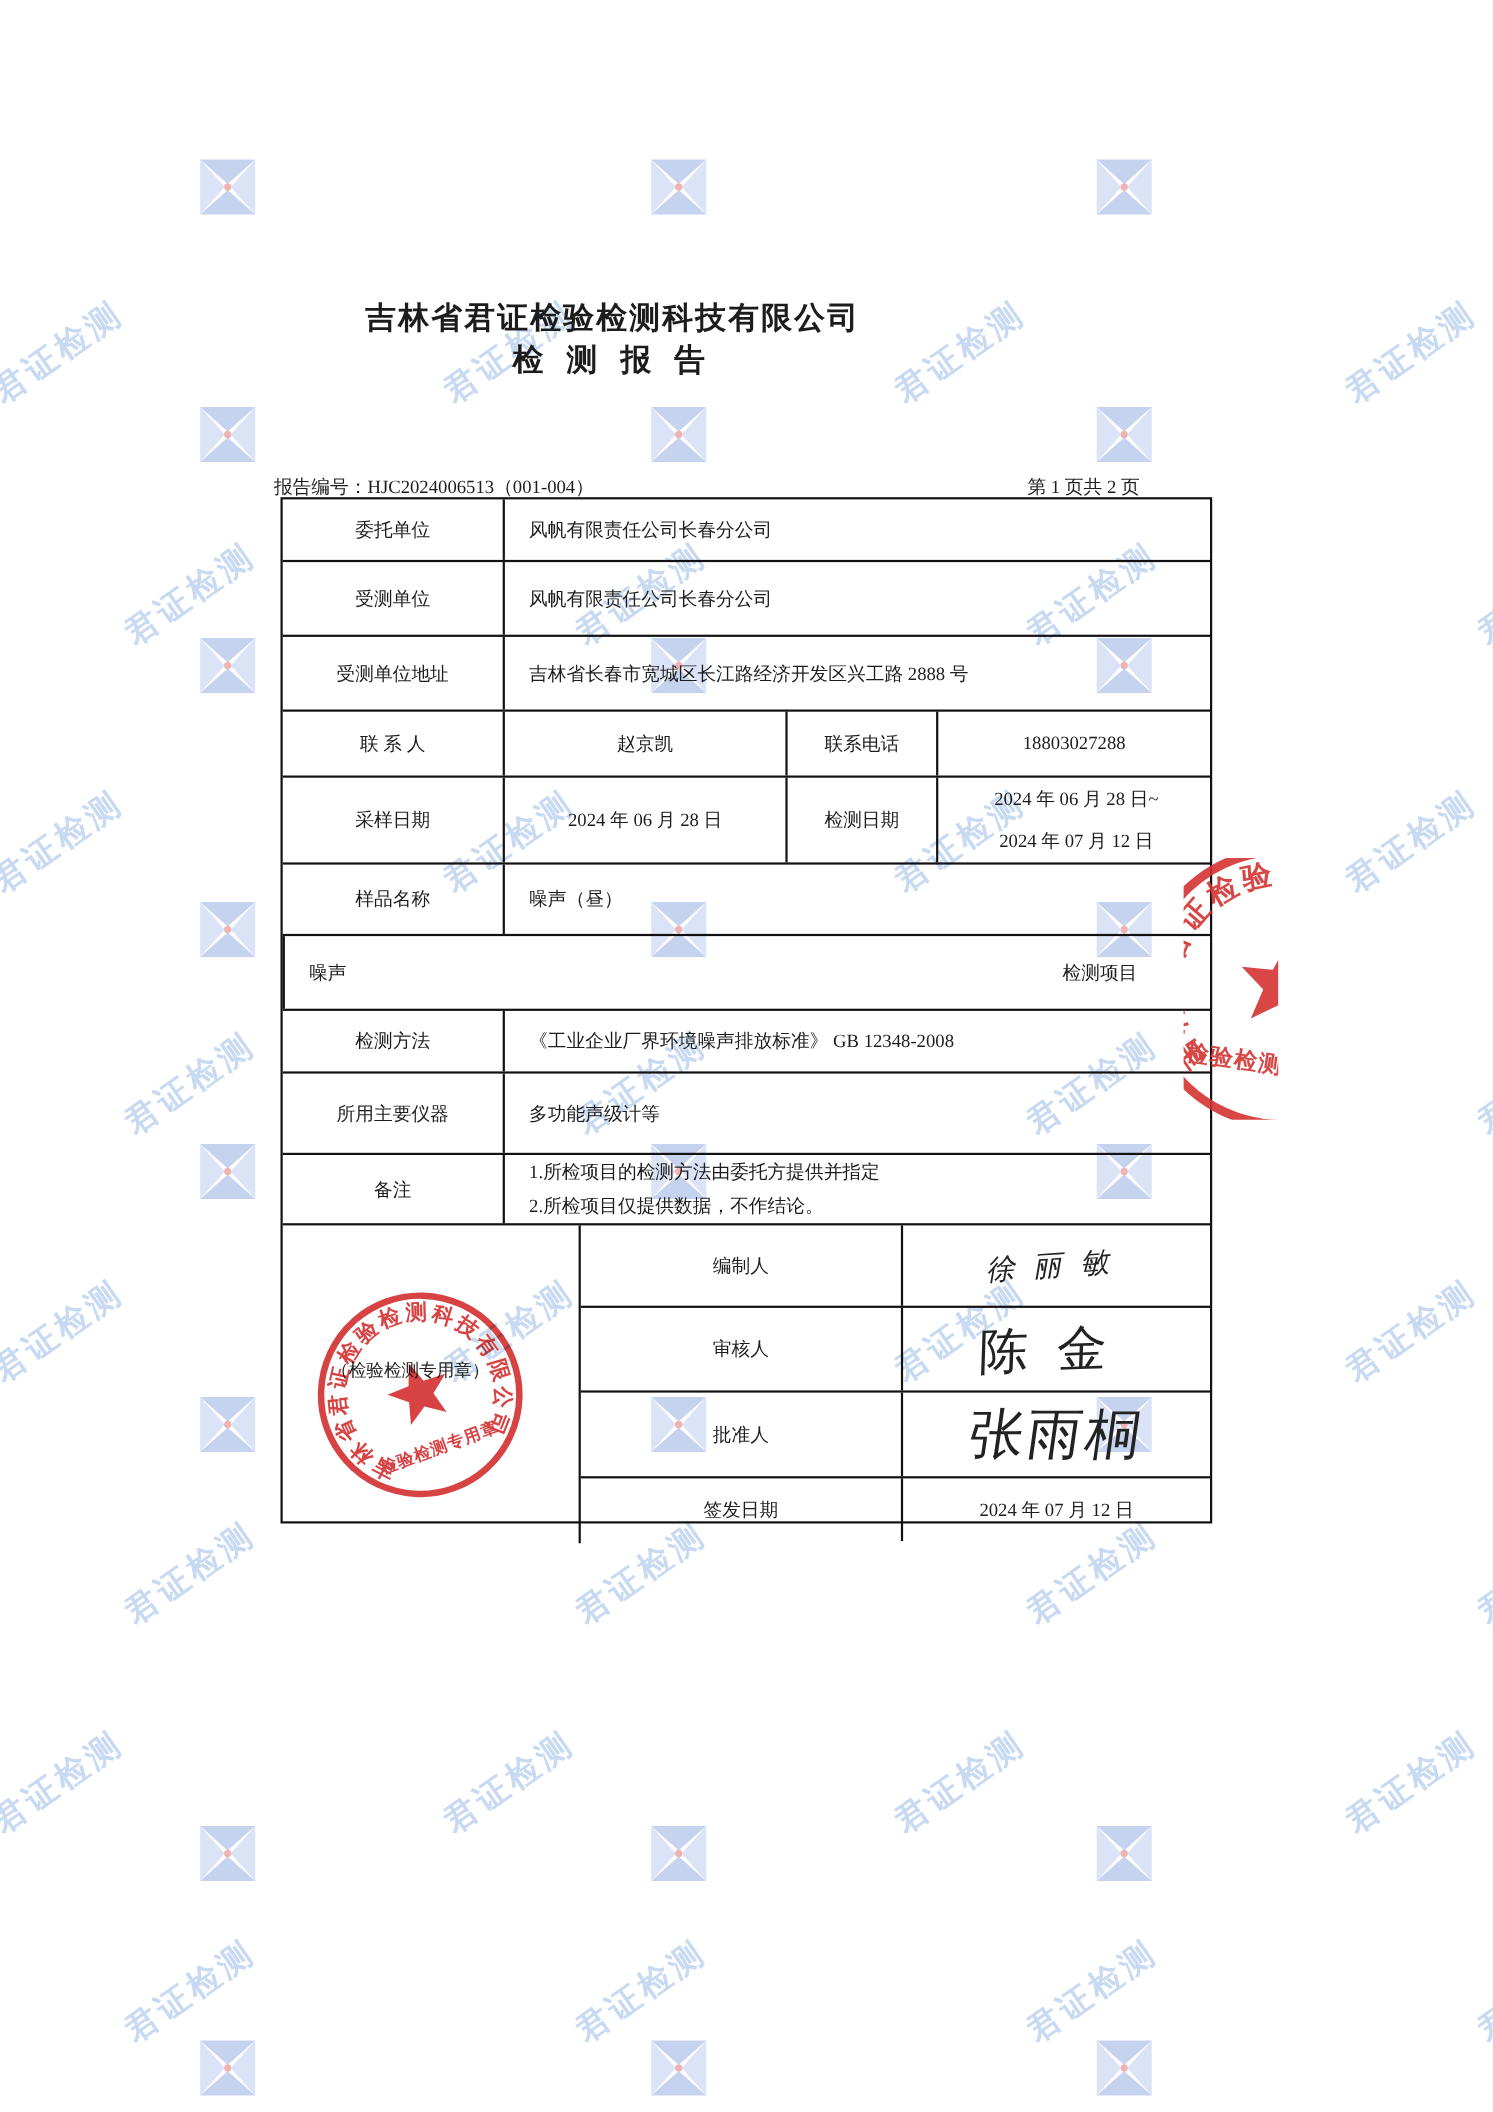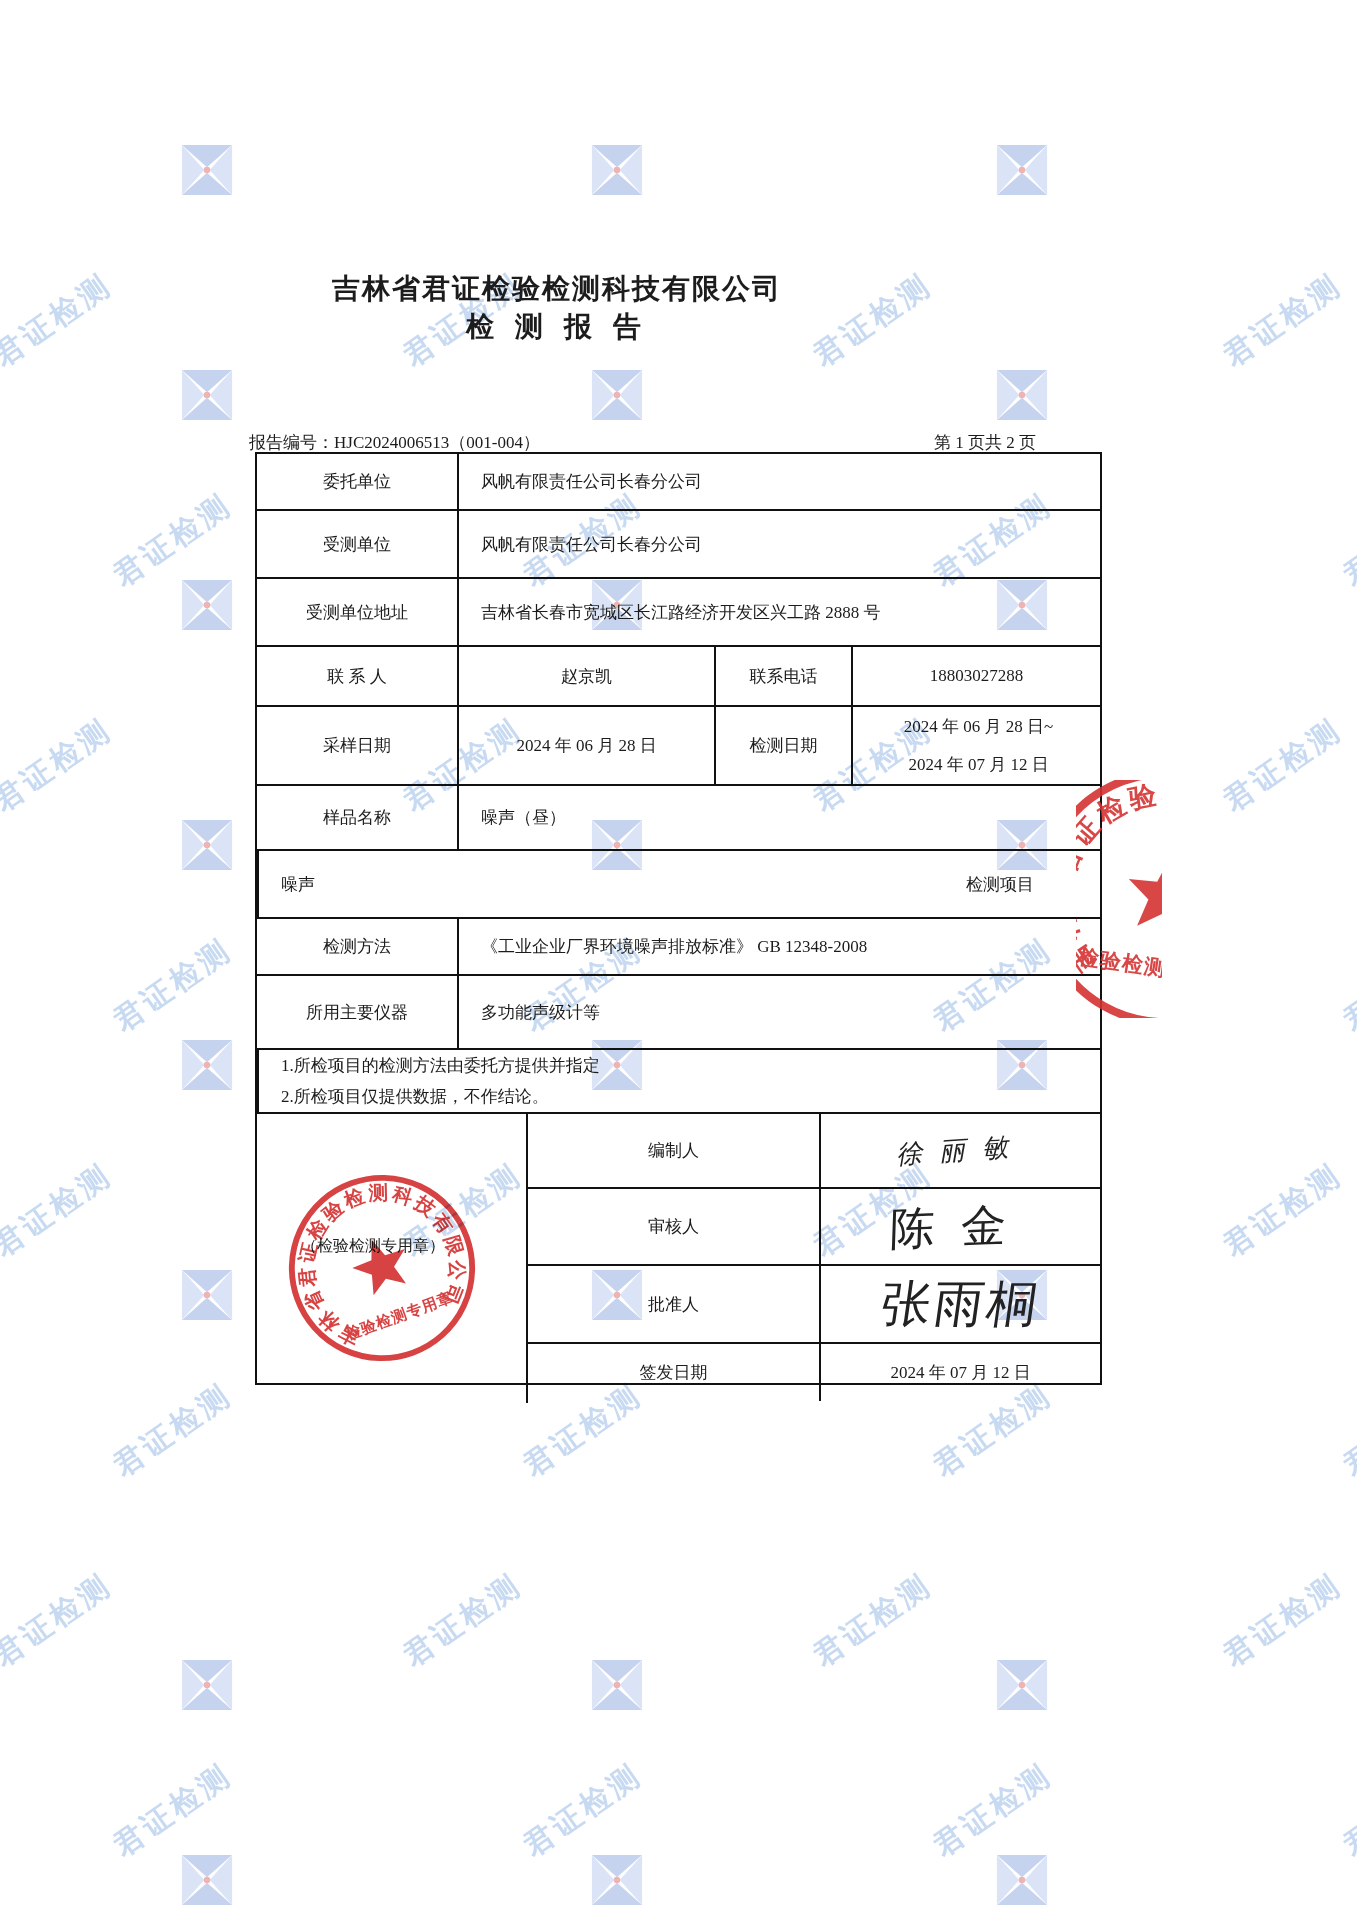--- a/index.html
+++ b/index.html
@@ -405,20 +405,21 @@
         <div class="cell lbl">检测方法</div>
         <div class="cell val">《工业企业厂界环境噪声排放标准》 GB 12348-2008</div>
       </div>
 
       <div class="trow h56">
         <div class="cell lbl">所用主要仪器</div>
         <div class="cell val">多功能声级计等</div>
       </div>
 
       <div class="trow h64">
+        <div class="cell lbl">备注</div>
         <div class="cell val remark-val">
           <span>1.所检项目的检测方法由委托方提供并指定</span>
           <span>2.所检项目仅提供数据，不作结论。</span>
         </div>
       </div>
 
       <div class="trow sign-block">
         <div class="cell stamp-cell"></div>
         <div class="sign-rows">
           <div class="srow first sh1">

